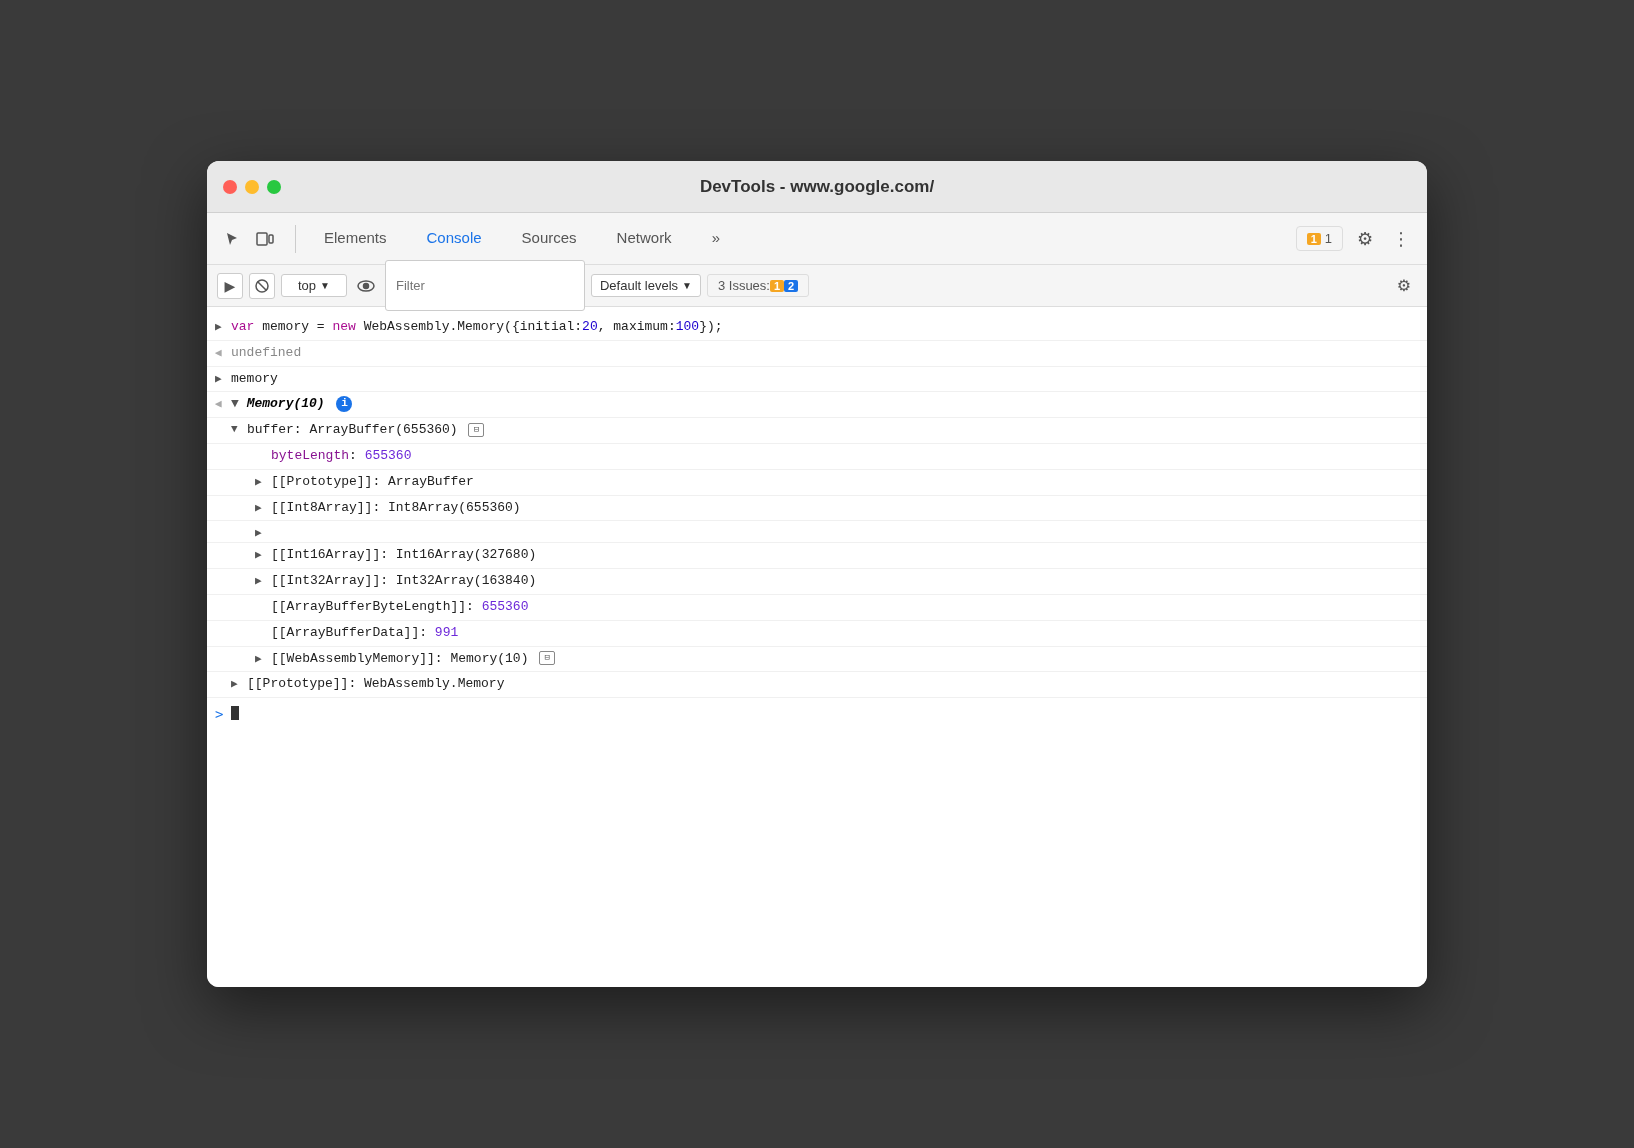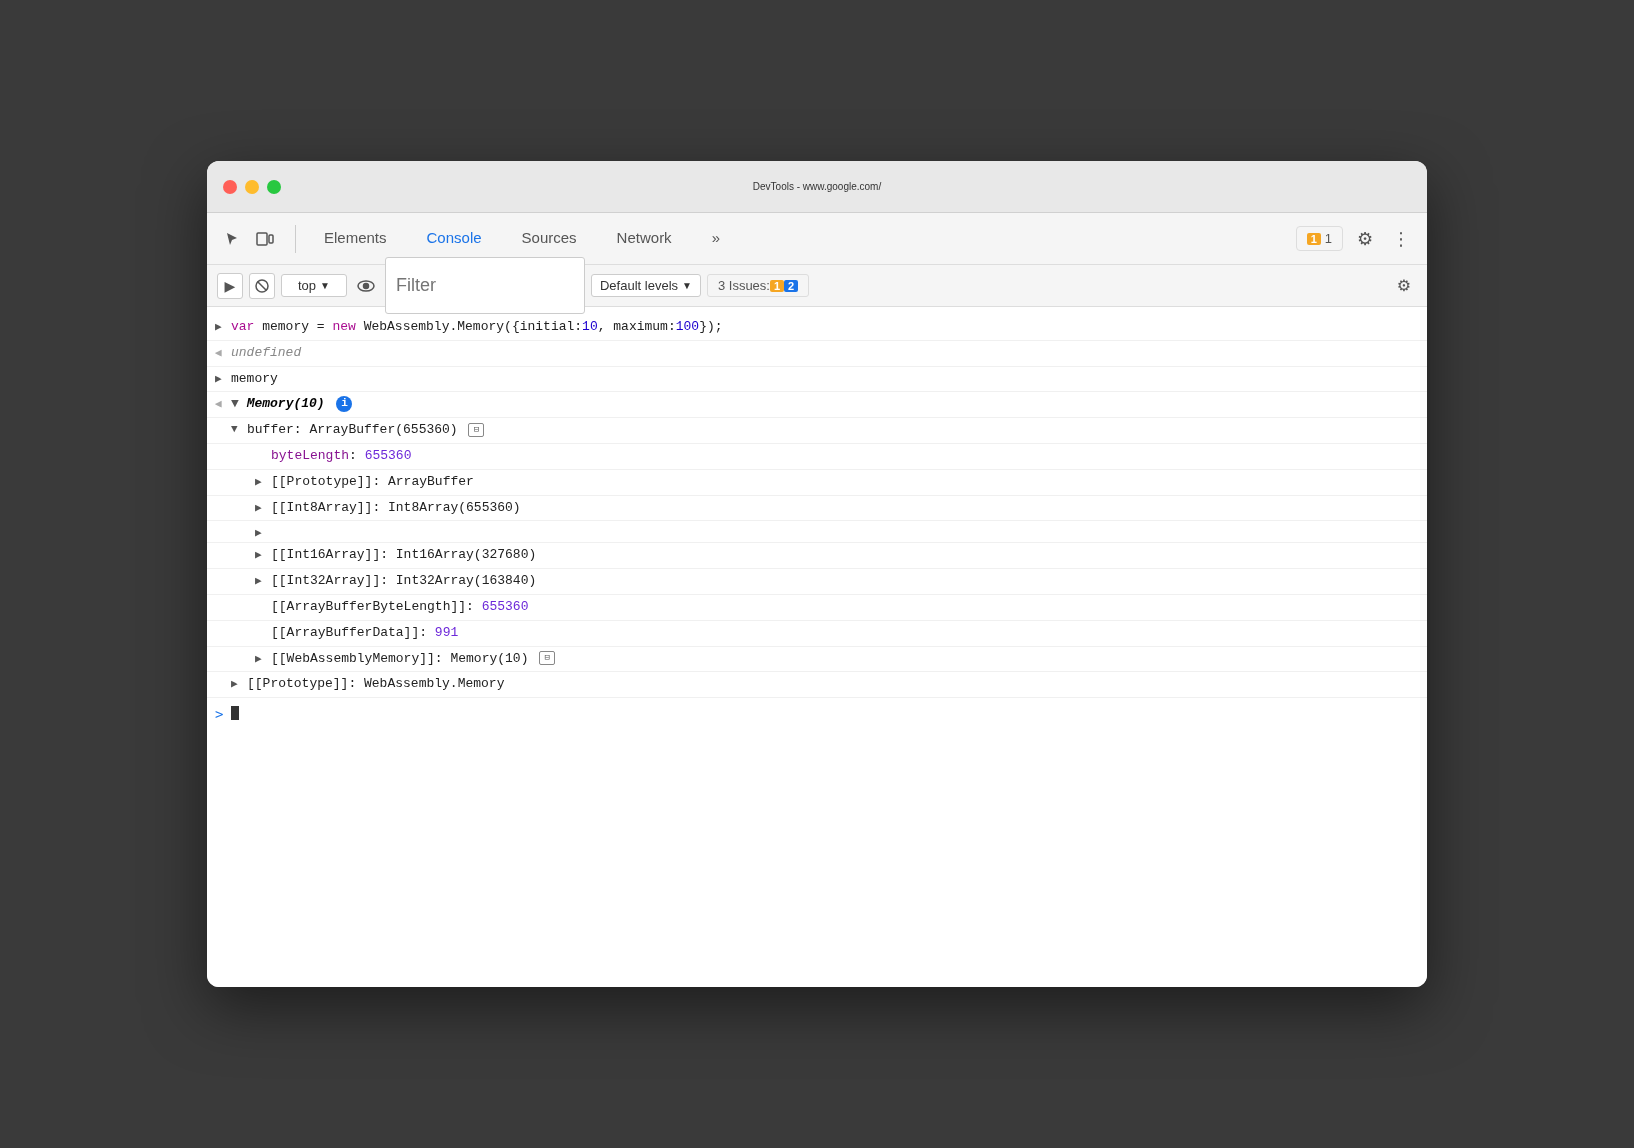--- a/index.html
+++ b/index.html
@@ -37,22 +37,22 @@
       height: 14px;
       border-radius: 50%;
     }
     .tl-red { background: #ff5f57; }
     .tl-yellow { background: #febc2e; }
     .tl-green { background: #28c840; }
     .titlebar-title {
       position: absolute;
       left: 50%;
       transform: translateX(-50%);
-      font-size: 10px;
-      font-weight: 400;
+      font-size: 17px;
+      font-weight: 700;
       color: #333;
     }
     .toolbar {
       background: #f5f5f5;
       border-bottom: 1px solid #ddd;
       display: flex;
       align-items: center;
       padding: 0 12px;
       height: 52px;
     }
@@ -179,21 +179,21 @@
       align-items: center;
       justify-content: center;
       color: #555;
       font-size: 16px;
       cursor: pointer;
     }
     .filter-input {
       padding: 17px 10px;
       border: 1px solid #ccc;
       border-radius: 3px;
-      font-size: 18px;
+      font-size: 13px;
       width: 200px;
       color: #999;
       background: white;
     }
     .levels-selector {
       display: flex;
       align-items: center;
       gap: 4px;
       padding: 3px 8px;
       border: 1px solid #ccc;
@@ -254,21 +254,21 @@
     }
     .chevron-right::before { content: '▶'; }
     .chevron-left::before { content: '◀'; color: #aaa; }
     .line-content { flex: 1; line-height: 1.6; }
     
     .kw-var { color: #aa0d91; }
     .kw-new { color: #aa0d91; }
     .kw-num { color: #1c00cf; }
     .prop-name { color: #881391; }
     .val-blue { color: #6d28d9; }
-    .val-gray { color: #888; font-style: italic; }
+    .val-gray { color: #888; }
     .text-dark { color: #222; }
     .memory-label { color: #000; font-weight: bold; font-style: italic; }
     .info-icon {
       display: inline-flex;
       align-items: center;
       justify-content: center;
       background: #1a73e8;
       color: white;
       border-radius: 50%;
       width: 16px;
@@ -425,21 +425,21 @@
 
   <div class="console-content">
 
     <div class="console-line">
       <div class="chevron chevron-right"></div>
       <div class="line-content">
         <span class="kw-var">var</span>
         <span class="text-dark"> memory </span>
         <span class="text-dark">= </span>
         <span class="kw-new">new</span>
-        <span class="text-dark"> WebAssembly.Memory({initial:</span><span class="kw-num">10</span><span class="text-dark">, maximum:</span><span class="kw-num">100</span><span class="text-dark">});</span>
+        <span class="text-dark"> WebAssembly.Memory({initial:</span><span class="kw-num">20</span><span class="text-dark">, maximum:</span><span class="kw-num">100</span><span class="text-dark">});</span>
       </div>
     </div>
 
     <div class="console-line">
       <div class="chevron chevron-left"></div>
       <div class="line-content">
         <span class="val-gray">undefined</span>
       </div>
     </div>
 

